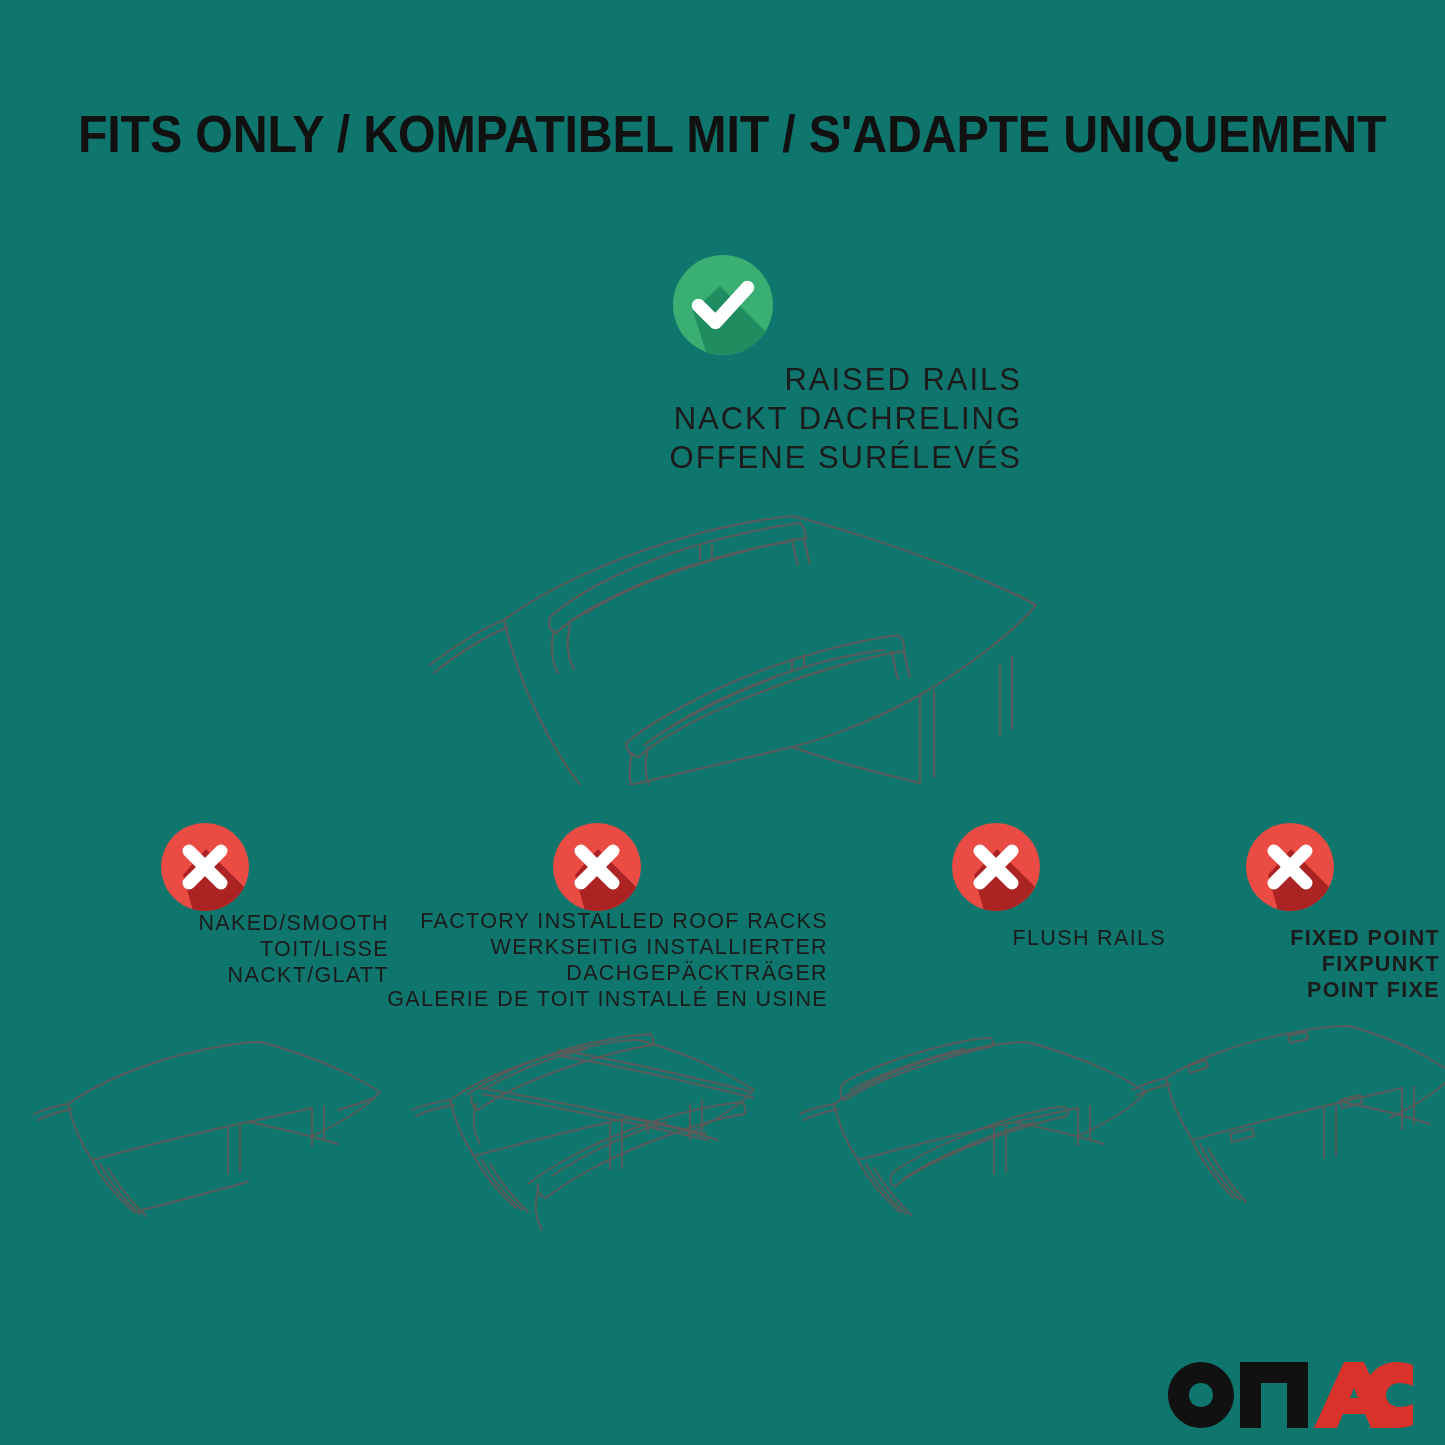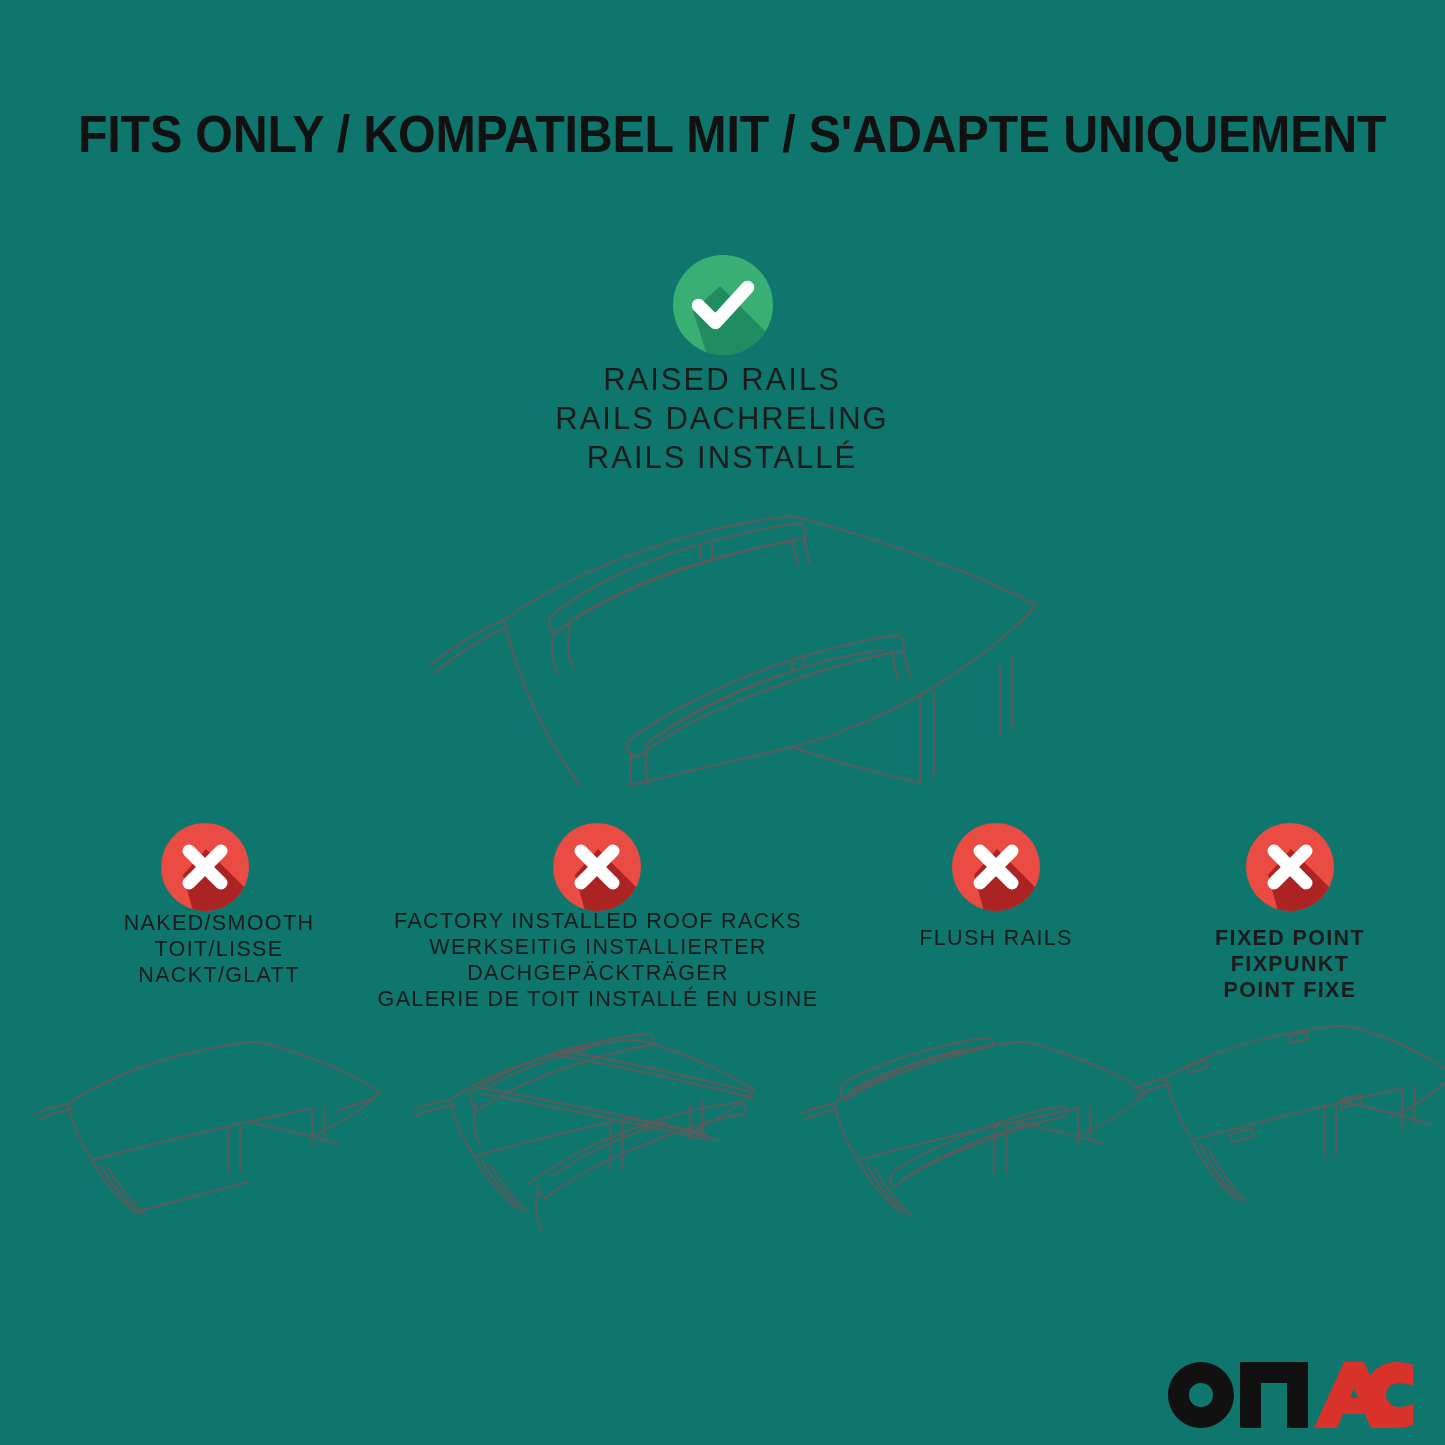--- a/index.html
+++ b/index.html
@@ -30,21 +30,21 @@
     letter-spacing: -0.2px;
     color: #111111;
     white-space: nowrap;
     transform: scaleX(0.93);
     transform-origin: left center;
   }
 
   
   .label-block {
     position: absolute;
-    text-align: center;
+    text-align: right;
     color: #1b1b1b;
     font-family: "Liberation Sans", sans-serif;
     font-weight: 400;
   }
   .label-block .ln {
     display: block;
     white-space: nowrap;
   }
 
   
@@ -102,22 +102,22 @@
         <path d="M47 31 L100 84 L100 100 L34 100 L20 56 Z" fill="#1e8a5e" opacity="0.92"></path>
       </svg>
     </div>
     <svg width="100" height="100" viewBox="0 0 100 100">
       <path d="M25.5 50.5 L42.5 67.5 L74.5 32.5" fill="none" stroke="#ffffff" stroke-width="13.5" stroke-linecap="round" stroke-linejoin="round"></path>
     </svg>
   </div>
 
   <div id="main-label" class="label-block">
     <span class="ln">RAISED RAILS</span>
-    <span class="ln">RAILS DACHRELING</span>
-    <span class="ln">RAILS INSTALLÉ</span>
+    <span class="ln">NACKT DACHRELING</span>
+    <span class="ln">OFFENE SURÉLEVÉS</span>
   </div>
 
   <div class="art" style="left:400px; top:485px; width:660px; height:300px;">
     <svg width="660" height="300" viewBox="0 0 660 300">
       <g fill="none" stroke="#5b5b5b" stroke-width="2.1" stroke-linecap="round" stroke-linejoin="round">
 
         <path d="M104 135 C140 108 210 72 300 48 C340 38 372 33 392 31"></path>
         <path d="M392 31 C430 40 500 62 566 88 C600 102 622 112 636 120"></path>
         <path d="M104 135 C112 170 128 214 150 254 C166 283 180 300 188 310"></path>
         <path d="M636 120 C620 140 576 178 520 210 C470 238 420 255 392 262"></path>

